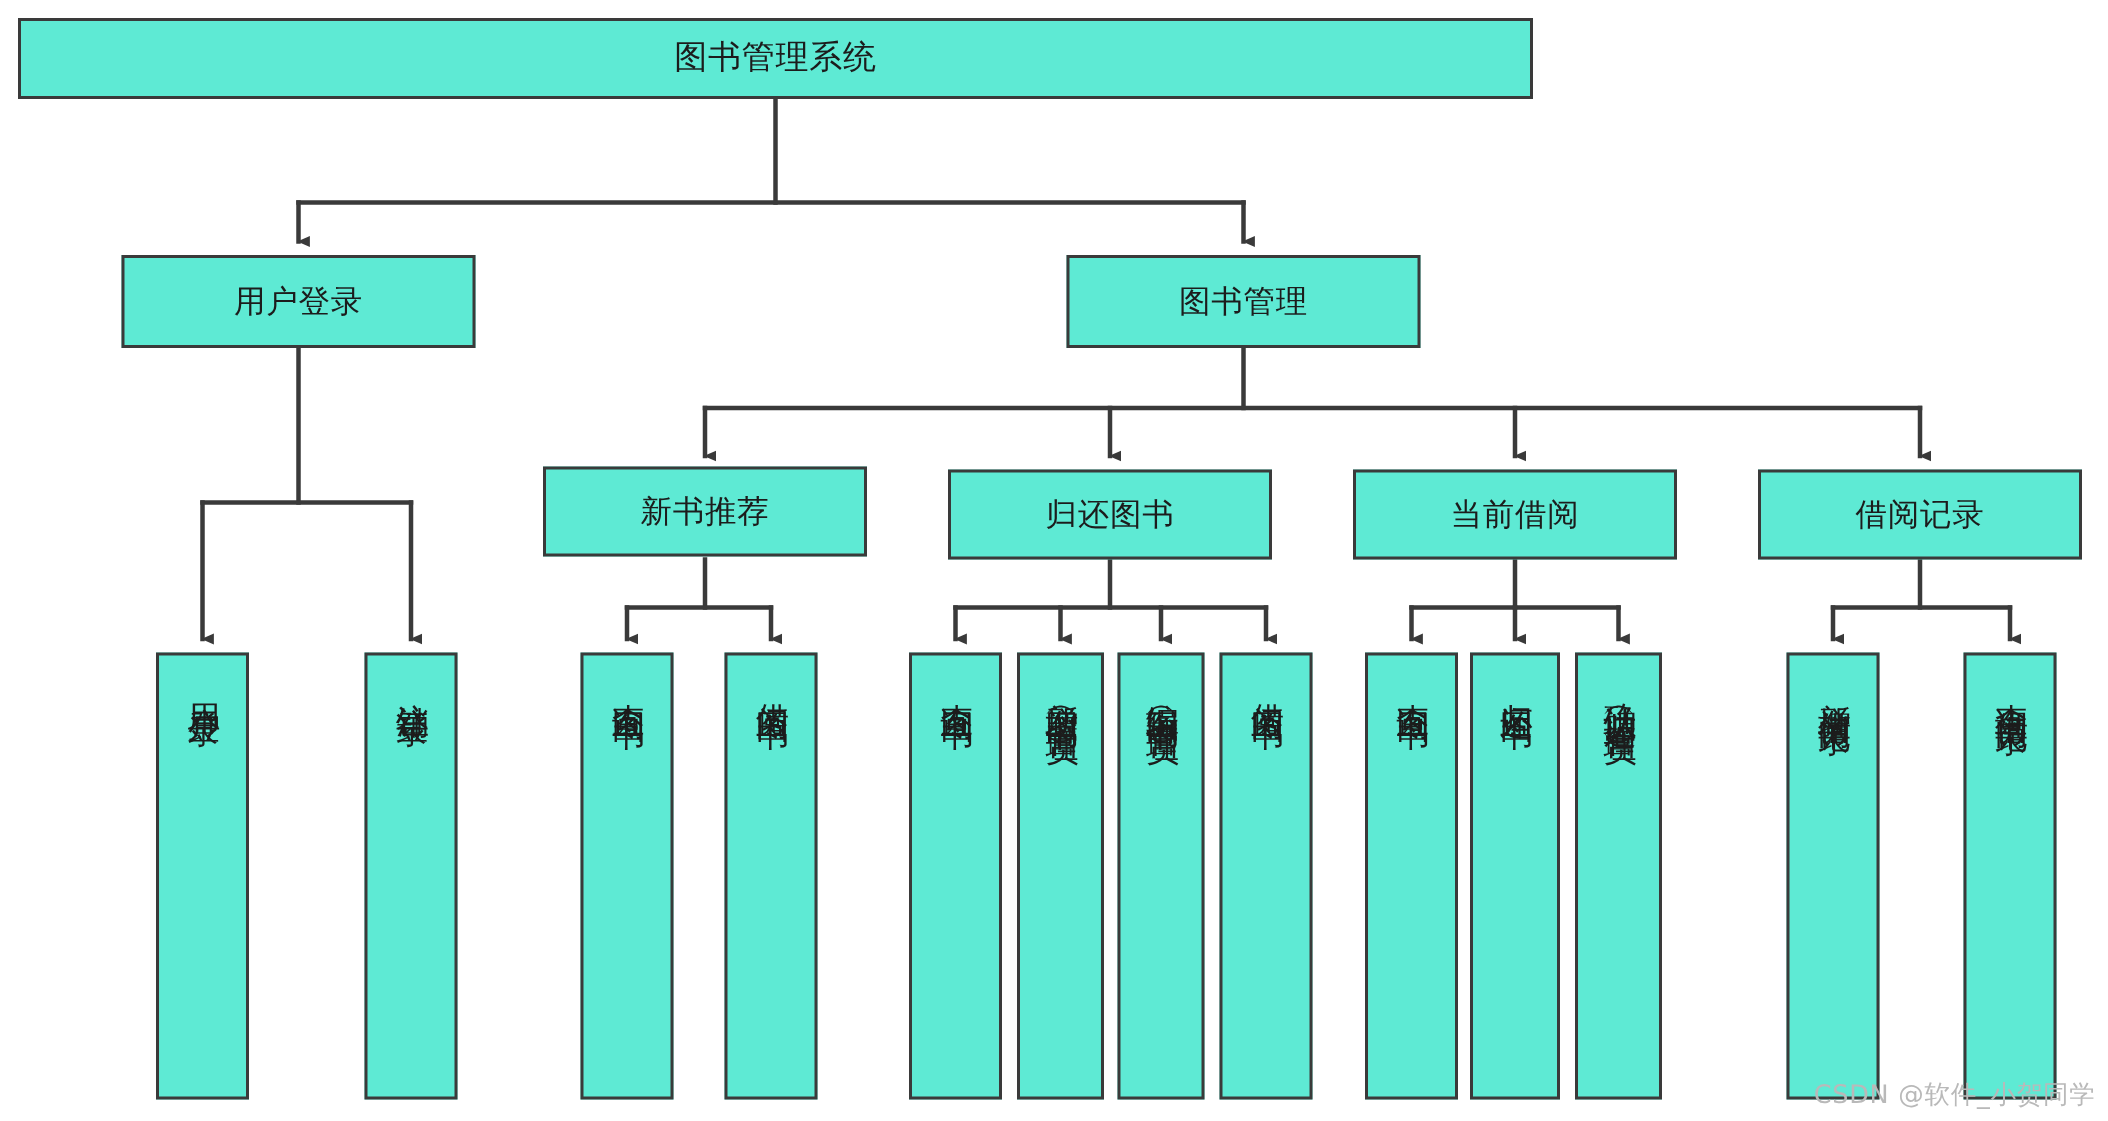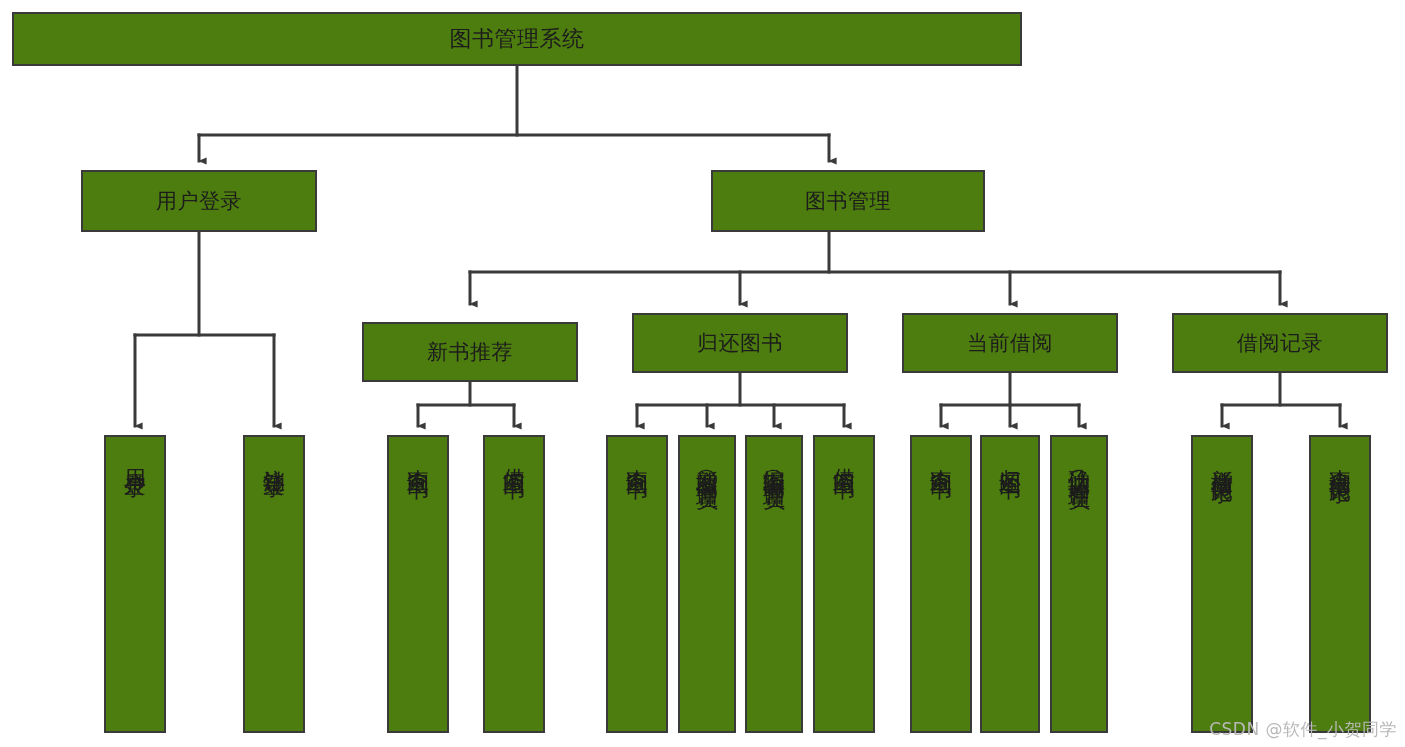--- a/index.html
+++ b/index.html
@@ -22,21 +22,21 @@
     position: absolute;
     left: 0;
     top: 0;
     width: 1405px;
     height: 747px;
     pointer-events: none;
   }
   .node {
     position: absolute;
     box-sizing: border-box;
-    background: #4d7c0f;
+    background: #5eead4;
     border: 2px solid #3a3a3a;
     display: flex;
     align-items: center;
     justify-content: center;
     color: #1c1c1c;
     z-index: 2;
   }
   .node-label {
     display: block;
     text-align: center;
@@ -132,25 +132,25 @@
     </g>
   </svg>
 
   <div class="node horiz root" style="left:12px; top:12px; width:1010px; height:54px;">
     <span class="node-label">图书管理系统</span>
   </div>
 
   <div class="node horiz" style="left:81px; top:170px; width:236px; height:62px;">
     <span class="node-label">用户登录</span>
   </div>
-  <div class="node horiz" style="left:711px; top:170px; width:274px; height:62px;">
+  <div class="node horiz" style="left:711px; top:170px; width:236px; height:62px;">
     <span class="node-label">图书管理</span>
   </div>
 
-  <div class="node horiz" style="left:362px; top:322px; width:216px; height:60px;">
+  <div class="node horiz" style="left:362px; top:311px; width:216px; height:60px;">
     <span class="node-label">新书推荐</span>
   </div>
   <div class="node horiz" style="left:632px; top:313px; width:216px; height:60px;">
     <span class="node-label">归还图书</span>
   </div>
   <div class="node horiz" style="left:1172px; top:313px; width:216px; height:60px;">
     <span class="node-label">借阅记录</span>
   </div>
   <div class="node horiz" style="left:902px; top:313px; width:216px; height:60px;">
     <span class="node-label">当前借阅</span>

